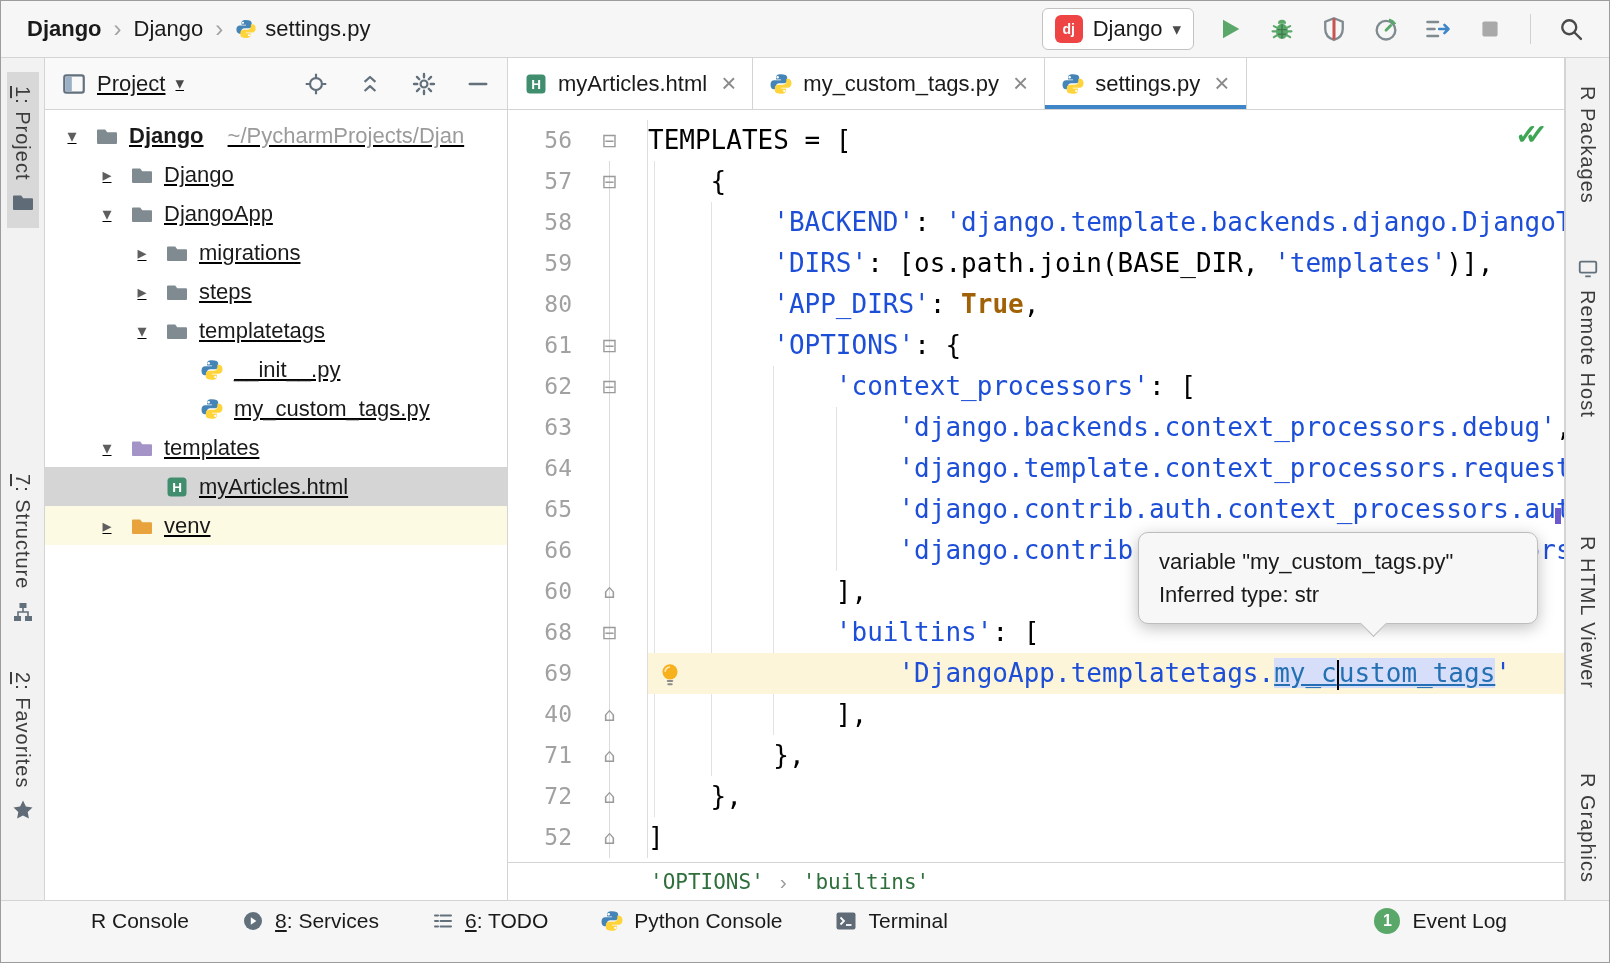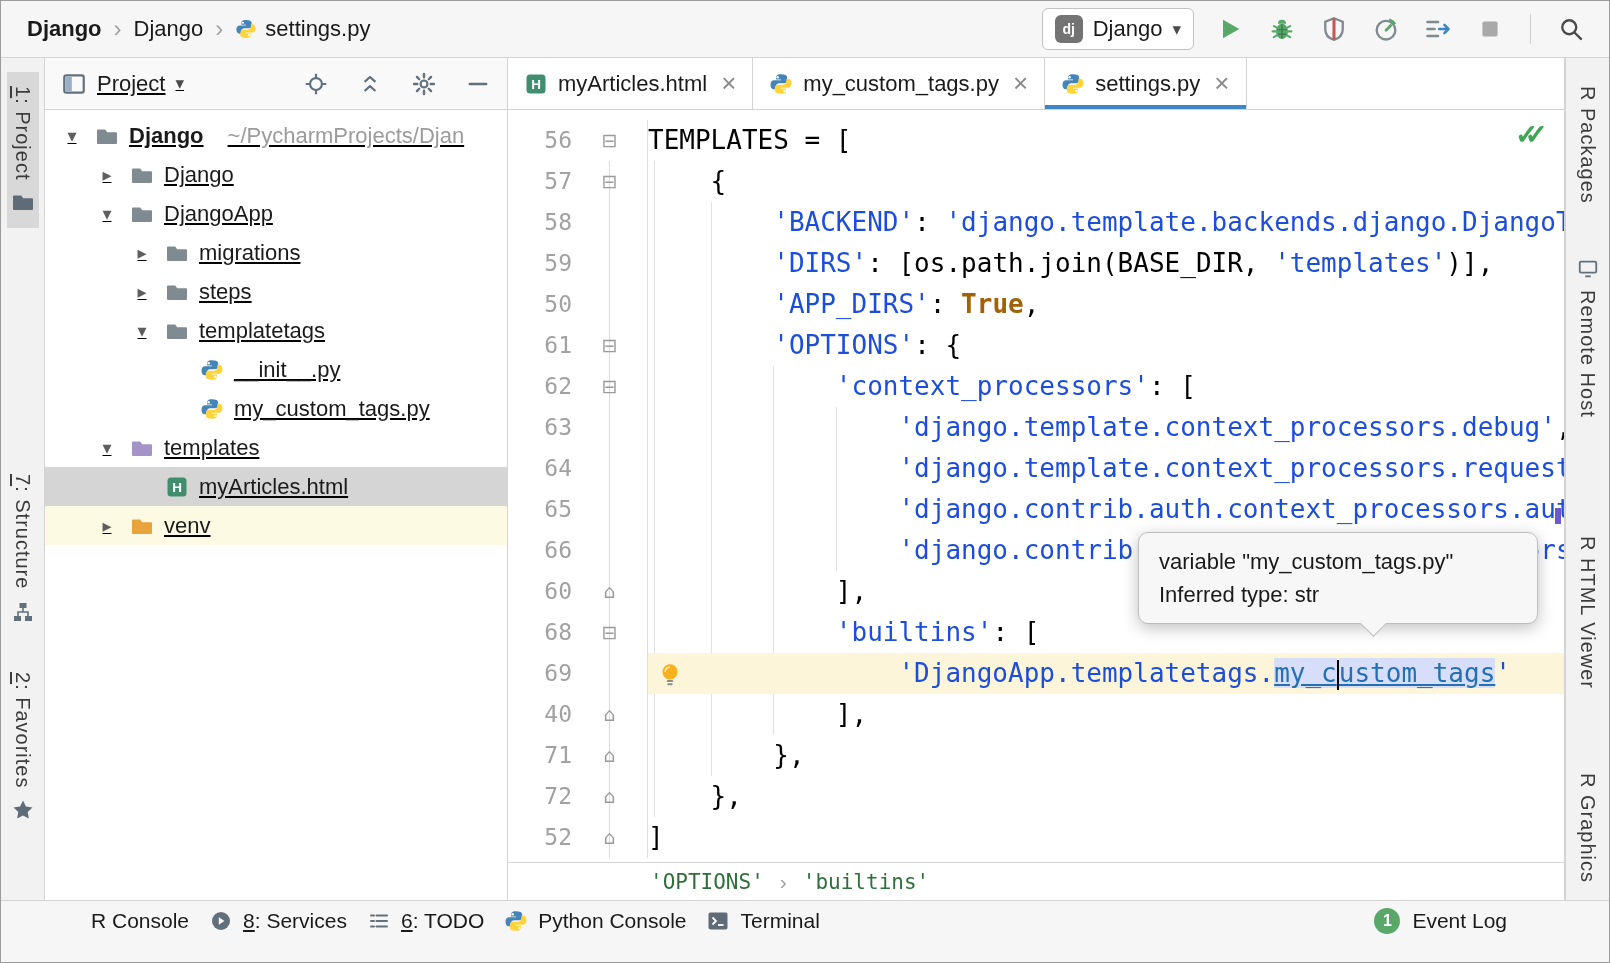--- a/index.html
+++ b/index.html
@@ -6,21 +6,21 @@
 body{font-family:"Liberation Sans",sans-serif;background:#8a8a8a;}
 .window{width:1610px;height:963px;background:#F6F6F6;border:1px solid #9C9C9C;display:flex;flex-direction:column;overflow:hidden;}
 
 .topbar{flex:0 0 57px;display:flex;align-items:center;padding:0 20px 0 26px;border-bottom:1px solid #D4D4D4;background:#F6F6F6;}
 .crumbs{display:flex;align-items:center;gap:12px;font-size:22px;color:#1A1A1A;}
 .crumb{display:flex;align-items:center;gap:8px;}
 .crumb.bold{font-weight:bold;}
 .crumb-sep{color:#A3A3A3;font-size:24px;}
 .run-area{margin-left:auto;display:flex;align-items:center;gap:18px;}
 .run-combo{display:flex;align-items:center;gap:10px;border:1px solid #C2C2C2;border-radius:6px;background:#FFF;height:42px;padding:0 12px;font-size:22px;color:#1A1A1A;}
-.dj-badge{width:28px;height:28px;background:#737373;color:#fff;border-radius:6px;display:flex;align-items:center;justify-content:center;font-size:14px;font-weight:bold;}
+.dj-badge{width:28px;height:28px;background:#ef4444;color:#fff;border-radius:6px;display:flex;align-items:center;justify-content:center;font-size:14px;font-weight:bold;}
 .combo-caret{color:#4A4A4A;font-size:17px;}
 .tb-actions{display:flex;align-items:center;gap:16px;}
 .tb-btn{width:36px;height:36px;display:inline-flex;align-items:center;justify-content:center;}
 .tb-divider{width:1px;height:30px;background:#D0D0D0;margin:0 4px;}
 
 .main{flex:1;display:flex;min-height:0;}
 .stripe{flex:0 0 44px;background:#F2F2F2;display:flex;flex-direction:column;align-items:center;}
 .stripe-left{border-right:1px solid #D4D4D4;}
 .stripe-right{border-left:1px solid #D4D4D4;}
 .stripe-btn{display:flex;flex-direction:column;align-items:center;gap:10px;padding:14px 4px;}
@@ -73,21 +73,21 @@
 .inspect-ok{position:absolute;top:8px;right:16px;color:#3DA554;font-size:28px;font-weight:bold;z-index:5;}
 .ck2{margin-left:-14px;}
 .stripe-mark{position:absolute;right:3px;top:398px;width:6px;height:16px;background:#6A5ACD;z-index:5;}
 .tooltip{position:absolute;right:26px;top:422px;width:400px;background:#F7F7F7;border:1px solid #BDBDBD;border-radius:10px;box-shadow:0 4px 16px rgba(0,0,0,.25);padding:12px 20px;font-size:22px;line-height:33px;color:#1A1A1A;z-index:20;}
 .tooltip::after{content:"";position:absolute;left:225px;bottom:-10px;width:18px;height:18px;background:#F7F7F7;border-right:1px solid #BDBDBD;border-bottom:1px solid #BDBDBD;transform:rotate(45deg);}
 .ed-crumbs{flex:0 0 38px;border-top:1px solid #D4D4D4;display:flex;align-items:center;padding-left:142px;gap:16px;font-family:"DejaVu Sans Mono",monospace;font-size:21px;background:#FFF;}
 .ec-item{color:#2F6F3C;}
 .ec-sep{color:#9B9B9B;font-family:"Liberation Sans",sans-serif;}
 
 .statusbar{flex:0 0 40px;border-top:1px solid #D4D4D4;display:flex;align-items:center;background:#F6F6F6;padding:0 102px 0 90px;font-size:21px;color:#1A1A1A;}
-.sb-items{display:flex;align-items:center;gap:20px;}
+.sb-items{display:flex;align-items:center;gap:52px;}
 .sb-item{display:inline-flex;align-items:center;gap:10px;}
 .sb-right{margin-left:auto;display:flex;align-items:center;gap:12px;}
 .ev-circle{width:26px;height:26px;border-radius:50%;background:#59A869;color:#fff;display:flex;align-items:center;justify-content:center;font-size:16px;font-weight:bold;}
 .bottom-gap{flex:0 0 22px;background:#F6F6F6;}
 
 .svg-icon{display:inline-flex;width:26px;height:26px;}
 .svg-icon svg{width:100%;height:100%;}
 </style>
 </head>
 <body>
@@ -434,24 +434,24 @@
         <div class="iguide" style="left:146px;top:51px;height:656px"></div>
         <div class="iguide" style="left:203px;top:92px;height:574px"></div>
         <div class="iguide" style="left:265px;top:256px;height:369px"></div>
         <div class="iguide" style="left:328px;top:297px;height:164px"></div>
         <div class="iguide" style="left:328px;top:543px;height:41px"></div>
         <div class="code-area">
             <div class="code-line"><span class="ln-num">56</span><span class="ln-fold">⊟</span><span class="ln-code"><span class="tk-p">TEMPLATES = [</span></span></div>
             <div class="code-line"><span class="ln-num">57</span><span class="ln-fold">⊟</span><span class="ln-code"><span class="tk-p">    {</span></span></div>
             <div class="code-line"><span class="ln-num">58</span><span class="ln-fold"></span><span class="ln-code"><span class="tk-p">        </span><span class="tk-s">'BACKEND'</span><span class="tk-p">: </span><span class="tk-s">'django.template.backends.django.DjangoTemplates'</span></span></div>
             <div class="code-line"><span class="ln-num">59</span><span class="ln-fold"></span><span class="ln-code"><span class="tk-p">        </span><span class="tk-s">'DIRS'</span><span class="tk-p">: [os.path.join(BASE_DIR, </span><span class="tk-s">'templates'</span><span class="tk-p">)],</span></span></div>
-            <div class="code-line"><span class="ln-num">50</span><span class="ln-fold"></span><span class="ln-code"><span class="tk-p">        </span><span class="tk-s">'APP_DIRS'</span><span class="tk-p">: </span><span class="tk-k">True</span><span class="tk-p">,</span></span></div>
+            <div class="code-line"><span class="ln-num">80</span><span class="ln-fold"></span><span class="ln-code"><span class="tk-p">        </span><span class="tk-s">'APP_DIRS'</span><span class="tk-p">: </span><span class="tk-k">True</span><span class="tk-p">,</span></span></div>
             <div class="code-line"><span class="ln-num">61</span><span class="ln-fold">⊟</span><span class="ln-code"><span class="tk-p">        </span><span class="tk-s">'OPTIONS'</span><span class="tk-p">: {</span></span></div>
             <div class="code-line"><span class="ln-num">62</span><span class="ln-fold">⊟</span><span class="ln-code"><span class="tk-p">            </span><span class="tk-s">'context_processors'</span><span class="tk-p">: [</span></span></div>
-            <div class="code-line"><span class="ln-num">63</span><span class="ln-fold"></span><span class="ln-code"><span class="tk-p">                </span><span class="tk-s">'django.template.context_processors.debug'</span><span class="tk-p">,</span></span></div>
+            <div class="code-line"><span class="ln-num">63</span><span class="ln-fold"></span><span class="ln-code"><span class="tk-p">                </span><span class="tk-s">'django.backends.context_processors.debug'</span><span class="tk-p">,</span></span></div>
             <div class="code-line"><span class="ln-num">64</span><span class="ln-fold"></span><span class="ln-code"><span class="tk-p">                </span><span class="tk-s">'django.template.context_processors.request'</span></span></div>
             <div class="code-line"><span class="ln-num">65</span><span class="ln-fold"></span><span class="ln-code"><span class="tk-p">                </span><span class="tk-s">'django.contrib.auth.context_processors.auth'</span></span></div>
             <div class="code-line"><span class="ln-num">66</span><span class="ln-fold"></span><span class="ln-code"><span class="tk-p">                </span><span class="tk-s">'django.contrib.messages.context_processors.messages'</span></span></div>
             <div class="code-line"><span class="ln-num">60</span><span class="ln-fold">⌂</span><span class="ln-code"><span class="tk-p">            ],</span></span></div>
             <div class="code-line"><span class="ln-num">68</span><span class="ln-fold">⊟</span><span class="ln-code"><span class="tk-p">            </span><span class="tk-s">'builtins'</span><span class="tk-p">: [</span></span></div>
             <div class="code-line current"><span class="ln-num">69</span><span class="ln-fold"></span><span class="ln-code"><span class="bulb"><svg viewBox="0 0 26 26">
                     <circle cx="13" cy="11" r="7" fill="#F7B01E"></circle>
                     <path d="M13 6.5a4.5 4.5 0 00-4.5 4.5" stroke="#FFE9B0" stroke-width="1.6" fill="none"></path>
                     <rect x="10" y="18.5" width="6" height="2" rx="1" fill="#8C8C8C"></rect>
                     <rect x="10.5" y="21.5" width="5" height="2" rx="1" fill="#8C8C8C"></rect>

